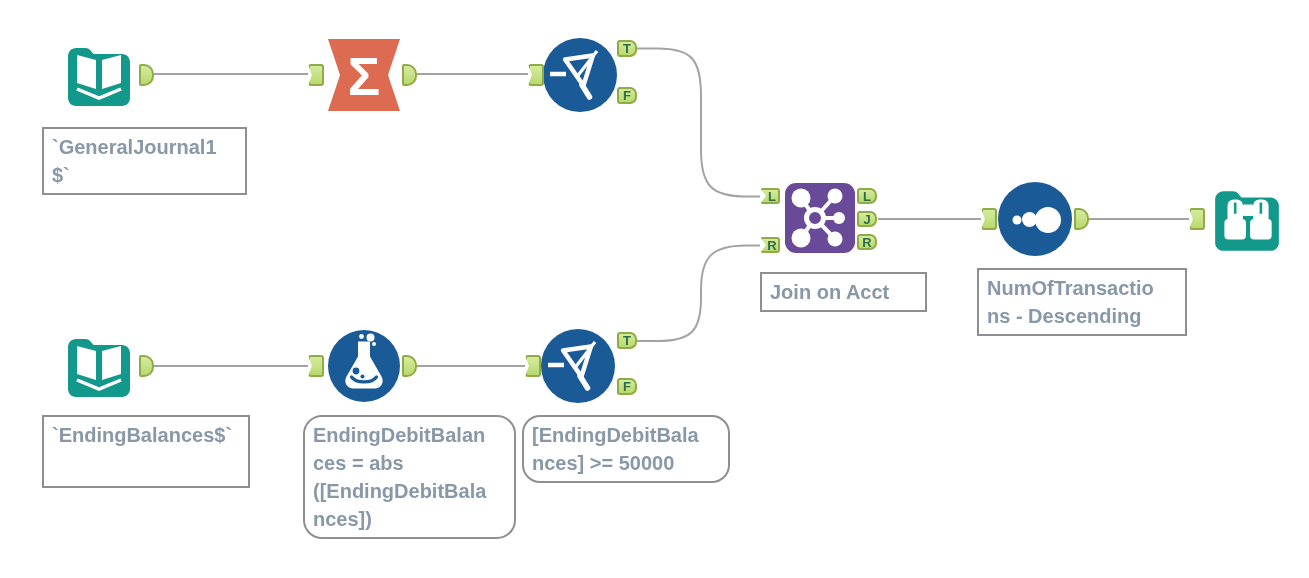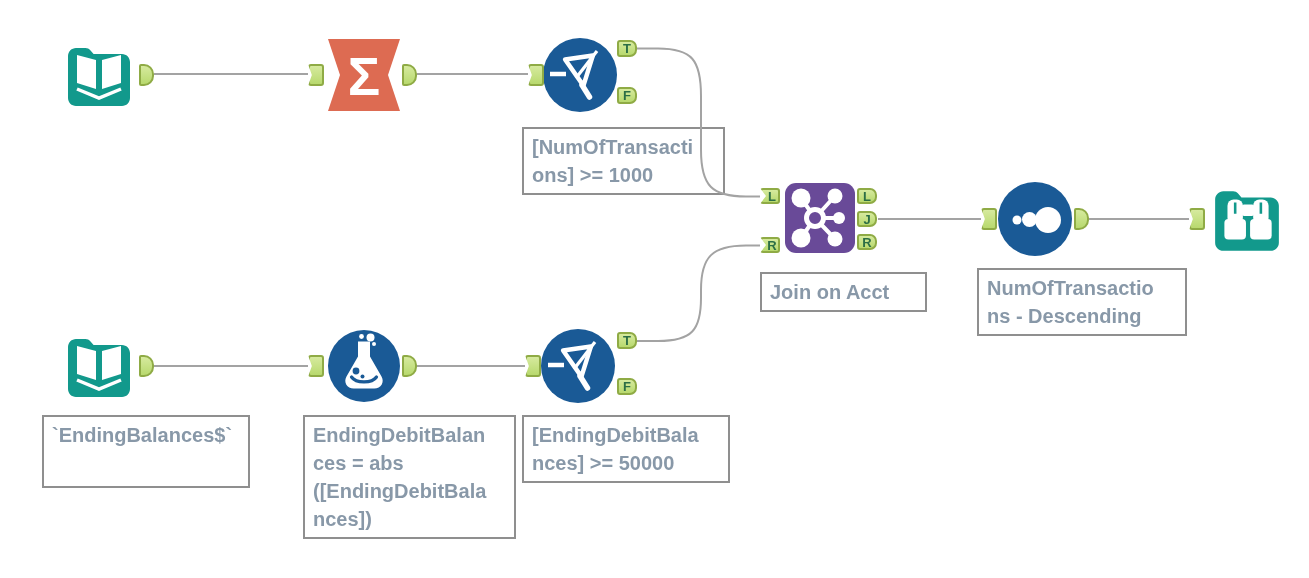--- a/index.html
+++ b/index.html
@@ -29,31 +29,31 @@
         display:flex;align-items:center;justify-content:center;
         font-size:13px;font-weight:bold;color:var(--anchor-letter);line-height:1;}
   .a-letter.in{border-radius:3px;clip-path:polygon(0 0,100% 0,100% 100%,0 100%,30% 50%);
         padding-left:4px;}
 </style>
 </head>
 <body>
 
 <div class="canvas">
 
-  <div class="note" style="left:522px;top:127px;width:203px;">[NumOfTransacti
-ons] &gt;= 1000</div>
+  <div class="note" style="left:42px;top:127px;width:205px;">`GeneralJournal1
+$`</div>
   <div class="note" style="left:760px;top:272px;width:167px;">Join on Acct</div>
   <div class="note" style="left:977px;top:268px;width:210px;">NumOfTransactio
 ns - Descending</div>
   <div class="note" style="left:42px;top:415px;width:208px;min-height:73px;">`EndingBalances$`</div>
-  <div class="note" style="left:303px;top:415px;width:213px;">EndingDebitBalan
+  <div class="note" style="left:303px;top:415px;width:213px;border-radius:19px;">EndingDebitBalan
 ces = abs
 ([EndingDebitBala
 nces])</div>
-  <div class="note" style="left:522px;top:415px;width:208px;">[EndingDebitBala
+  <div class="note" style="left:522px;top:415px;width:208px;border-radius:18px;">[EndingDebitBala
 nces] &gt;= 50000</div>
 
   <svg class="wires" width="1309" height="578">
     <path class="wire" d="M154,74 H308"></path>
     <path class="wire" d="M417,74 H528"></path>
     <path class="wire" d="M154,366 H308"></path>
     <path class="wire" d="M417,366 H525"></path>
     <path class="wire" d="M637,48.5 H658 C692,48.5 701,60 701,96 V150 C701,186 712,196.5 746,196.5 H760"></path>
     <path class="wire" d="M637,341 H658 C692,341 701,330 701,298 V290 C701,257 712,245.5 746,245.5 H760"></path>
     <path class="wire" d="M878,219 H981"></path>

